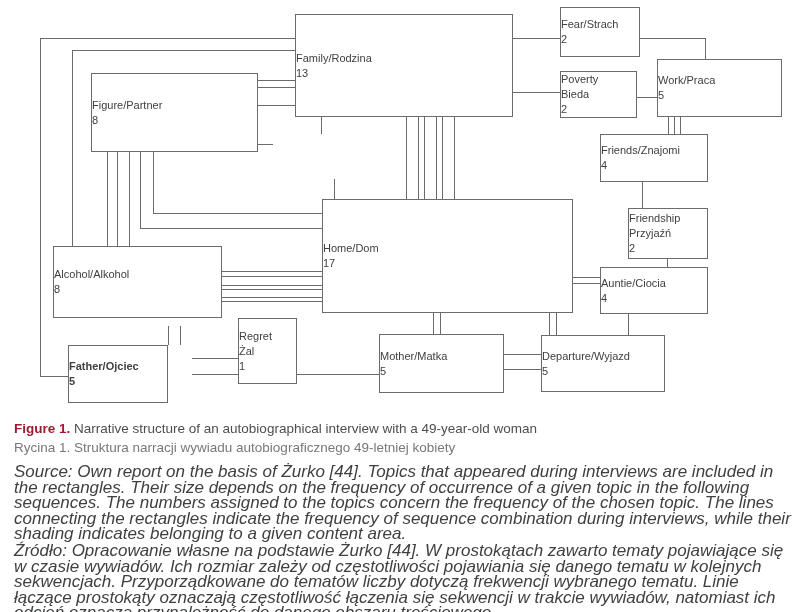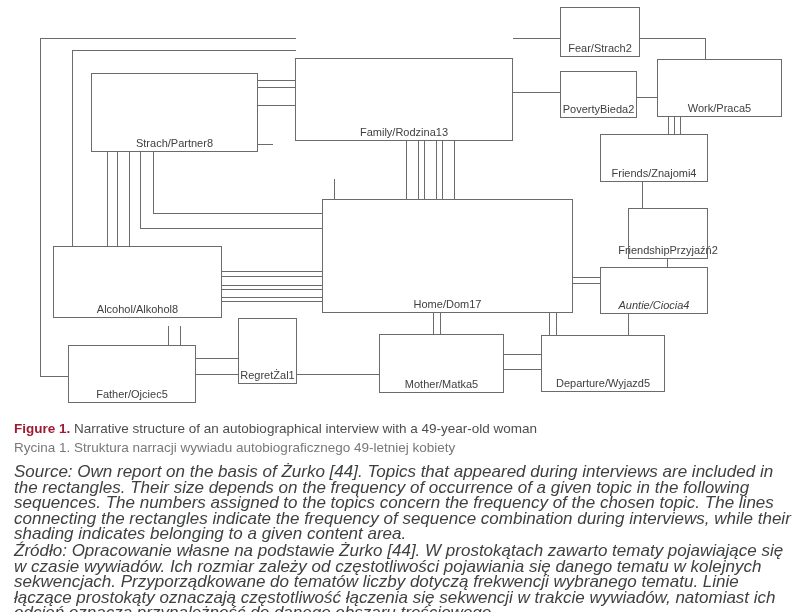--- a/index.html
+++ b/index.html
@@ -1,20 +1,20 @@
 <!DOCTYPE html>
 <html><head>
 <meta charset="utf-8">
 <style>
   html,body{margin:0;padding:0;background:#ffffff;}
   #page{position:relative;width:800px;height:612px;background:#ffffff;overflow:hidden;
         font-family:"Liberation Sans",sans-serif;}
   #diagram{position:absolute;left:0;top:0;width:800px;height:412px;}
   .node{position:absolute;background:#ffffff;border:1px solid #6a6b6d;
-        display:flex;flex-direction:row;align-items:flex-end;justify-content:center;
+        display:flex;flex-direction:column;align-items:flex-start;justify-content:center;
         color:#3f4042;font-size:11px;line-height:15px;text-align:center;box-sizing:border-box;z-index:2;}
   .seg{position:absolute;background:#6a6b6d;z-index:1;}
   #caption{position:absolute;left:14px;top:419px;width:776px;font-size:13.5px;line-height:19px;}
   #caption .fig-label{color:#9e1b32;font-weight:bold;}
   #caption .fig-text{color:#4d4e50;}
   #caption .fig-pl{color:#77787b;}
   #source{position:absolute;left:14px;top:464px;width:780px;
           font-style:italic;color:#3f4042;font-size:17px;line-height:15.6px;}
   #source p{margin:0 0 1px 0;}
 </style>
@@ -70,68 +70,68 @@
       <div class="seg" style="left: 153px; top: 152px; width: 1px; height: 62px; background: rgb(106, 107, 109);"></div>
       <div class="seg" style="left: 153px; top: 213px; width: 169px; height: 1px; background: rgb(106, 107, 109);"></div>
       <div class="seg" style="left: 222px; top: 271px; width: 100px; height: 1px; background: rgb(106, 107, 109);"></div>
       <div class="seg" style="left: 222px; top: 276px; width: 100px; height: 1px; background: rgb(106, 107, 109);"></div>
       <div class="seg" style="left: 222px; top: 285px; width: 100px; height: 1px; background: rgb(106, 107, 109);"></div>
       <div class="seg" style="left: 222px; top: 289px; width: 100px; height: 1px; background: rgb(106, 107, 109);"></div>
       <div class="seg" style="left: 222px; top: 297px; width: 100px; height: 1px; background: rgb(106, 107, 109);"></div>
       <div class="seg" style="left: 222px; top: 301px; width: 100px; height: 1px; background: rgb(106, 107, 109);"></div>
       <div class="seg" style="left: 168px; top: 326px; width: 1px; height: 19px; background: rgb(106, 107, 109);"></div>
       <div class="seg" style="left: 180px; top: 326px; width: 1px; height: 19px; background: rgb(106, 107, 109);"></div>
-      <div class="node" style="left: 295px; top: 14px; width: 218px; height: 83px; border-color: rgb(106, 107, 109); color: rgb(63, 64, 66); margin-top: 44px;">
+      <div class="node" style="left: 295px; top: 14px; width: 218px; height: 103px; border-color: rgb(106, 107, 109); color: rgb(63, 64, 66);">
         <div>Family/Rodzina</div>
         <div>13</div>
       </div>
       <div class="node" style="left: 560px; top: 7px; width: 80px; height: 50px; border-color: rgb(106, 107, 109); color: rgb(63, 64, 66);">
         <div>Fear/Strach</div>
         <div>2</div>
       </div>
       <div class="node" style="left: 560px; top: 71px; width: 77px; height: 47px; border-color: rgb(106, 107, 109); color: rgb(63, 64, 66);">
         <div>Poverty</div>
         <div>Bieda</div>
         <div>2</div>
       </div>
       <div class="node" style="left: 657px; top: 59px; width: 125px; height: 58px; border-color: rgb(106, 107, 109); color: rgb(63, 64, 66);">
         <div>Work/Praca</div>
         <div>5</div>
       </div>
       <div class="node" style="left: 91px; top: 73px; width: 167px; height: 79px; border-color: rgb(106, 107, 109); color: rgb(63, 64, 66);">
-        <div>Strach/Partner</div>
+        <div>Figure/Partner</div>
         <div>8</div>
       </div>
       <div class="node" style="left: 600px; top: 134px; width: 108px; height: 48px; border-color: rgb(106, 107, 109); color: rgb(63, 64, 66);">
         <div>Friends/Znajomi</div>
         <div>4</div>
       </div>
       <div class="node" style="left: 628px; top: 208px; width: 80px; height: 51px; border-color: rgb(106, 107, 109); color: rgb(63, 64, 66);">
         <div>Friendship</div>
         <div>Przyjaźń</div>
         <div>2</div>
       </div>
       <div class="node" style="left: 322px; top: 199px; width: 251px; height: 114px; border-color: rgb(106, 107, 109); color: rgb(63, 64, 66);">
         <div>Home/Dom</div>
         <div>17</div>
       </div>
-      <div class="node" style="left: 600px; top: 267px; width: 108px; height: 47px; border-color: rgb(106, 107, 109); color: rgb(63, 64, 66); font-style: italic;">
+      <div class="node" style="left: 600px; top: 267px; width: 108px; height: 47px; border-color: rgb(106, 107, 109); color: rgb(63, 64, 66);">
         <div>Auntie/Ciocia</div>
         <div>4</div>
       </div>
       <div class="node" style="left: 53px; top: 246px; width: 169px; height: 72px; border-color: rgb(106, 107, 109); color: rgb(63, 64, 66);">
         <div>Alcohol/Alkohol</div>
         <div>8</div>
       </div>
       <div class="node" style="left: 238px; top: 318px; width: 59px; height: 66px; border-color: rgb(106, 107, 109); color: rgb(63, 64, 66);">
         <div>Regret</div>
         <div>Żal</div>
         <div>1</div>
       </div>
-      <div class="node" style="left: 68px; top: 345px; width: 128px; height: 58px; border-color: rgb(106, 107, 109); color: rgb(63, 64, 66);">
+      <div class="node" style="left: 68px; top: 345px; width: 100px; height: 58px; border-color: rgb(106, 107, 109); color: rgb(63, 64, 66); font-weight: bold;">
         <div>Father/Ojciec</div>
         <div>5</div>
       </div>
       <div class="node" style="left: 379px; top: 334px; width: 125px; height: 59px; border-color: rgb(106, 107, 109); color: rgb(63, 64, 66);">
         <div>Mother/Matka</div>
         <div>5</div>
       </div>
       <div class="node" style="left: 541px; top: 335px; width: 124px; height: 57px; border-color: rgb(106, 107, 109); color: rgb(63, 64, 66);">
         <div>Departure/Wyjazd</div>
         <div>5</div>

